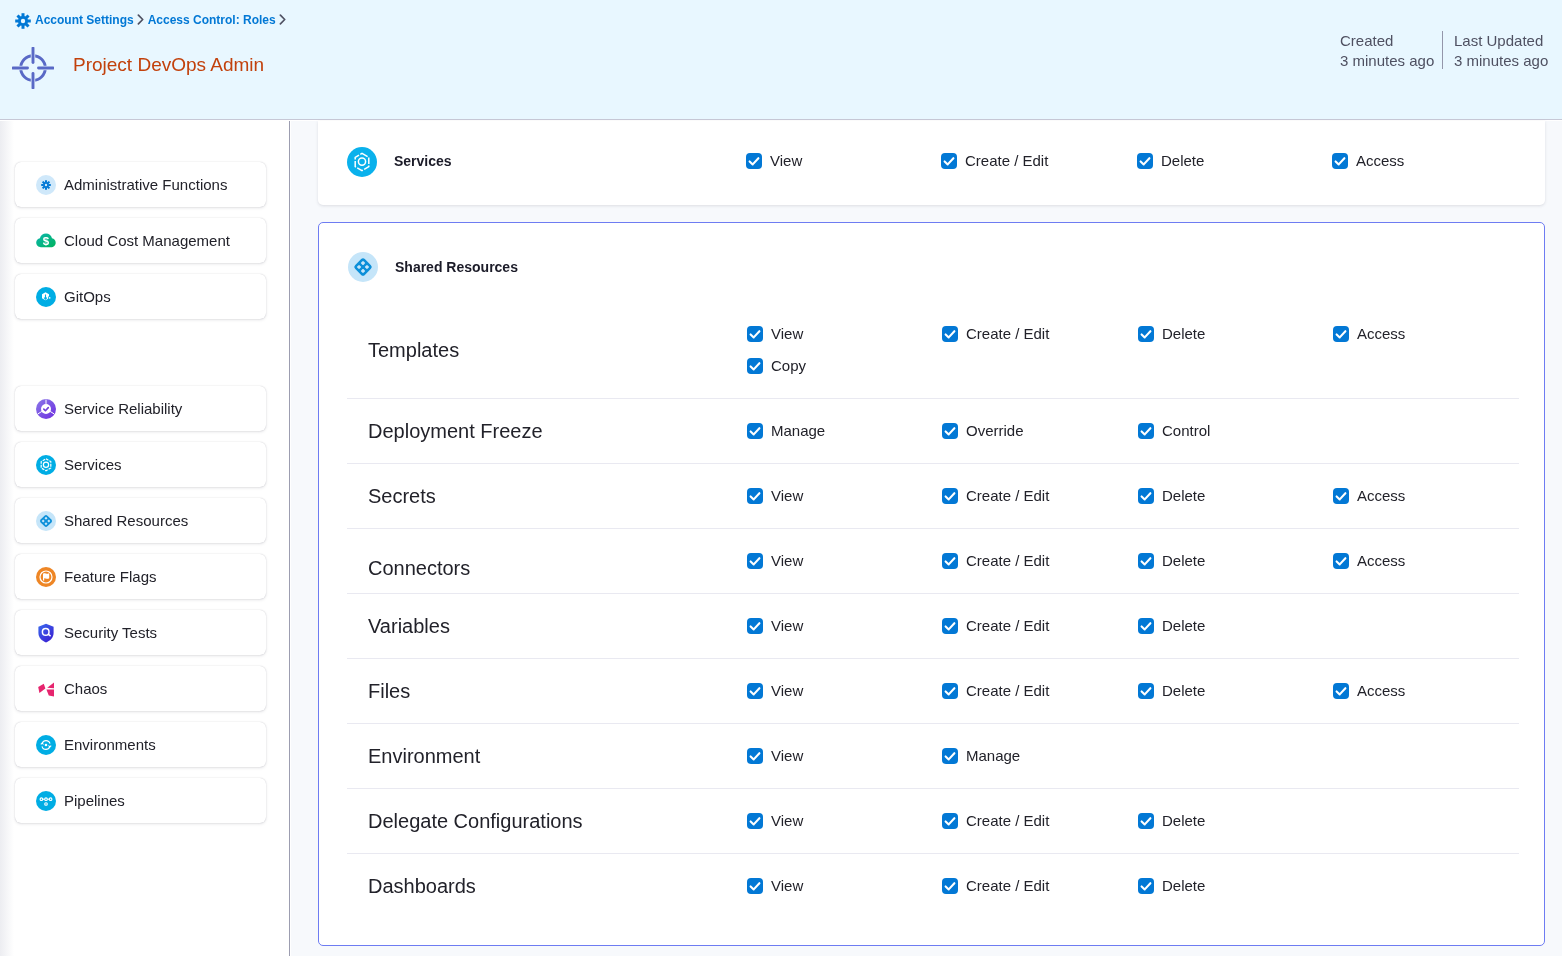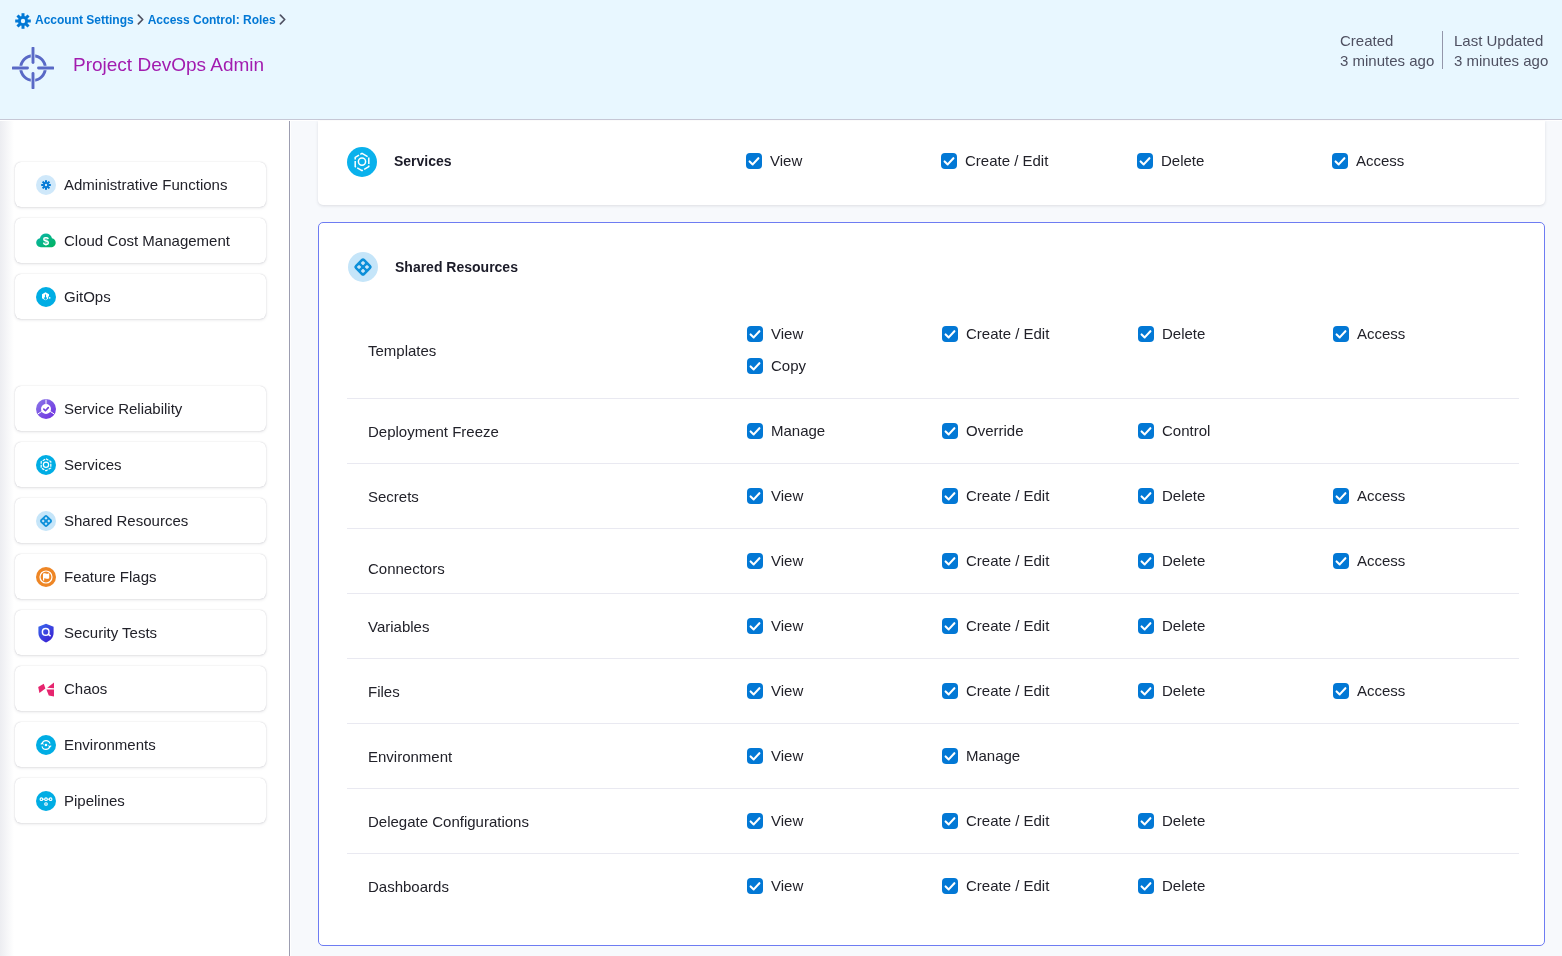--- a/index.html
+++ b/index.html
@@ -1,36 +1,36 @@
 <!DOCTYPE html>
 <html><head><meta charset="utf-8"><style>
 
 * { margin:0; padding:0; box-sizing:border-box; }
 html,body { width:1562px; height:956px; overflow:hidden; font-family:"Liberation Sans", sans-serif; background:#fff; }
 #page { position:relative; width:1413px; height:956px; }
 #header { position:absolute; left:0; top:0; width:1562px; height:120px; background:#E8F7FF; border-bottom:1px solid #C7C8D6; }
 #crumbs { position:absolute; left:14px; top:11.5px; font-size:12px; font-weight:700; line-height:16px; padding-left:21px; color:#0278D5; }
 #crumbs .sep { margin:0 3.5px; } #gear { position:absolute; left:0; top:0px; }
 #crosshair { position:absolute; left:12px; top:47px; }
-#title { position:absolute; left:73px; top:53px; font-size:19px; font-weight:400; line-height:23px; color:#a21caf; }
+#title { position:absolute; left:73px; top:53px; font-size:19px; font-weight:400; line-height:23px; color:#c2410c; }
 .mcol { position:absolute; top:0; white-space:nowrap; }
 .mlab { font-size:15px; color:#4F5162; display:block; line-height:15px; }
 .mval { font-size:15px; color:#4F5162; display:block; line-height:15px; margin-top:5px; }
 #mdiv { position:absolute; left:1442px; top:31px; width:1px; height:38px; background:#9496AA; }
 #sidebar { position:absolute; left:0; top:121px; width:290px; height:835px; background:#fff; border-right:1px solid #9C9DB0; }
 #sidebar .lshadow { position:absolute; left:0; top:0; width:14px; height:100%; background:linear-gradient(to right, rgba(208,210,220,.4), rgba(255,255,255,0)); }
 .scard { position:absolute; left:15px; width:251px; height:45px; background:#fff; border-radius:6px; box-shadow:0 0 1px rgba(40,41,61,.25), 0 1px 3px rgba(96,97,112,.18); }
 .scard .ic { position:absolute; left:21px; top:12.5px; width:20px; height:20px; }
 .scard .lbl { position:absolute; left:49px; top:0; line-height:45px; font-size:15px; color:#22222A; }
 #content { position:absolute; left:291px; top:121px; width:1271px; height:835px; background:#F7F9FC; }
 .bigcard { position:absolute; background:#fff; }
 #svccard { left:27px; top:0px; width:1227px; height:84px; border-radius:0 0 5px 5px; box-shadow:0 1px 3px rgba(96,97,112,.18); }
 #shcard { left:27px; top:101px; width:1227px; height:724px; border-radius:5px; border:1px solid #6E7CF2; }
 .cardhead { position:absolute; font-size:14px; font-weight:700; line-height:17px; color:#1B1B28; }
-.rowlbl { position:absolute; left:49px; font-size:15px; color:#22222A; transform:translateY(-50%);text-align:center; }
+.rowlbl { position:absolute; left:49px; font-size:20px; color:#22222A; transform:translateY(-50%);text-align:center; }
 .sepln { position:absolute; left:28px; width:1172px; height:1px; background:#E9E9F1; }
 .chk { position:absolute; height:16px; white-space:nowrap; }
 .cb { position:absolute; left:0; top:0; width:16px; height:16px; background:#0278D5; border-radius:4px; display:block; }
 .cb svg { display:block; }
 .cbl { position:absolute; left:24px; top:-0.5px; line-height:16px; font-size:15px; color:#22222A; }
 
 </style></head><body>
 <div id="page">
 <div id="header">
 <div id="crumbs"><span id="gear"><svg width="18" height="18" viewBox="0 0 18 18">

